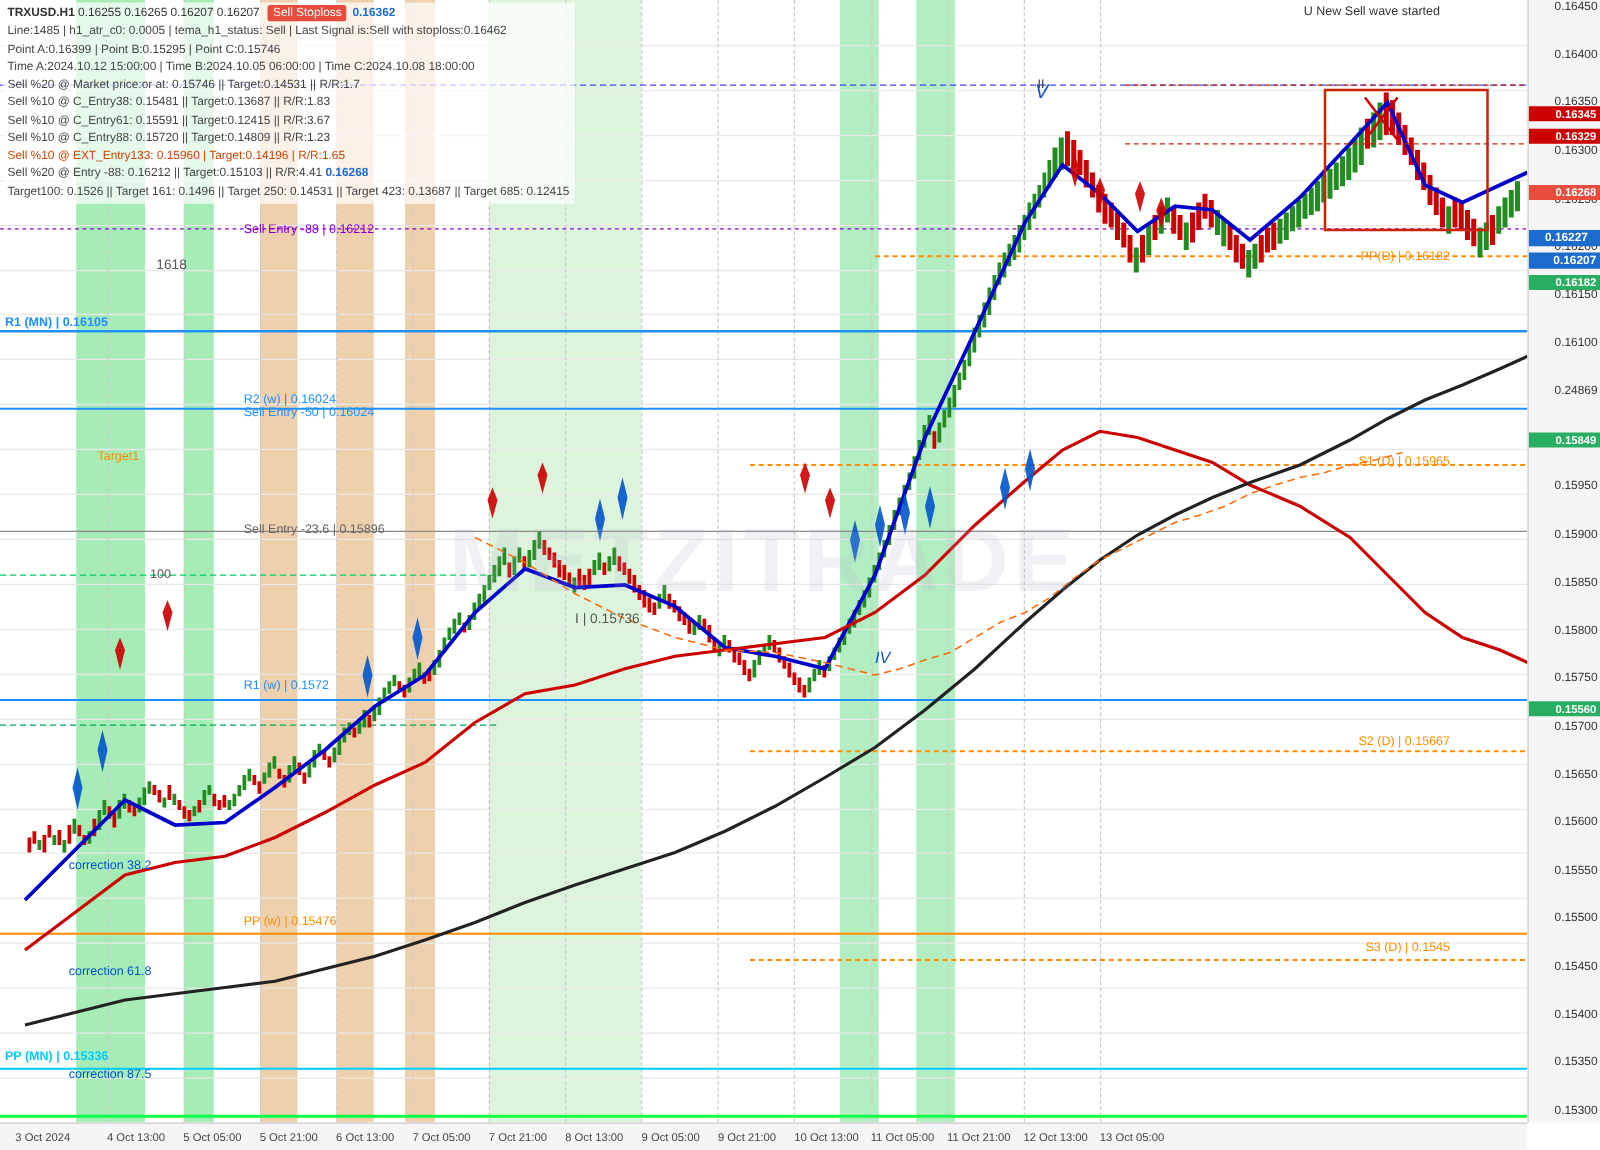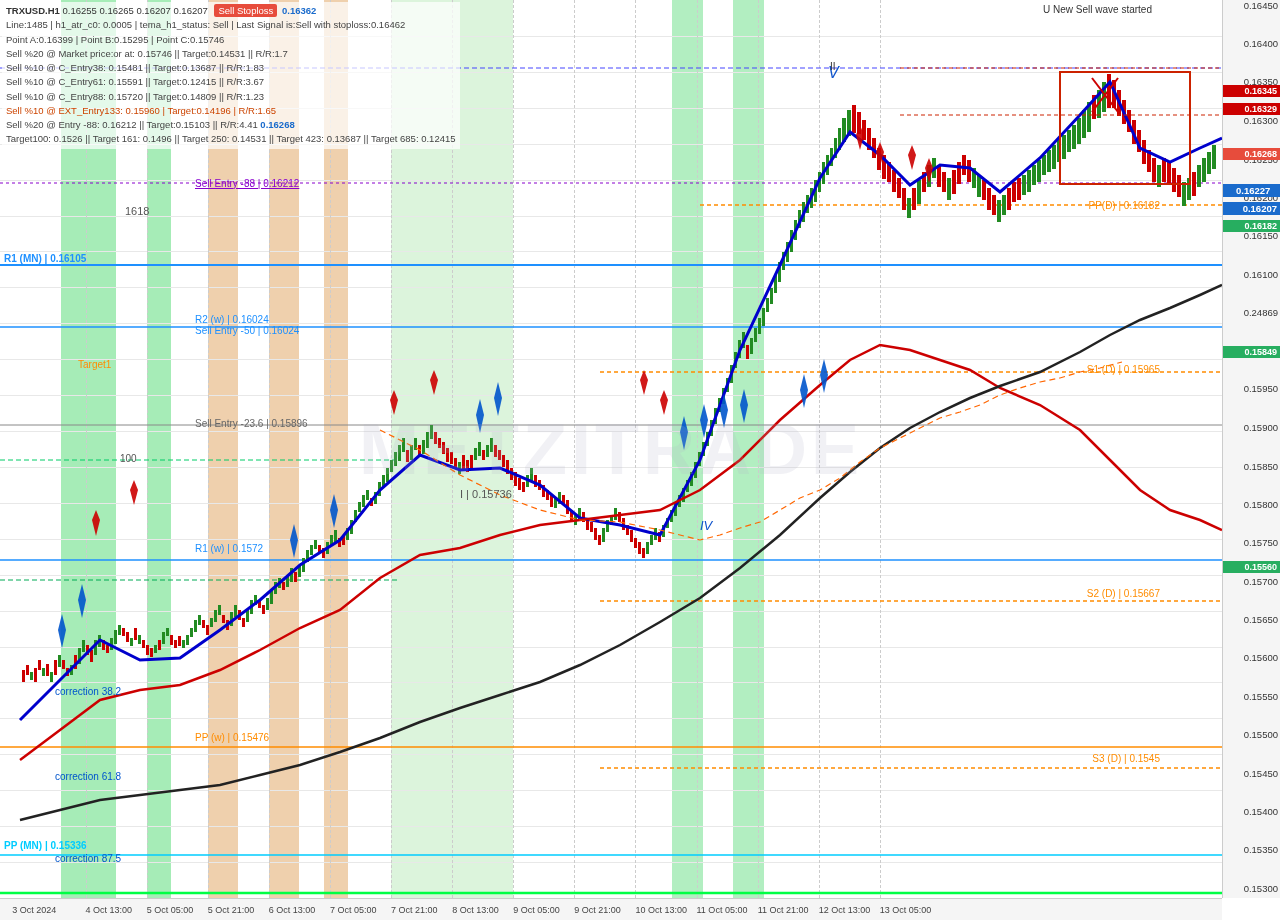--- a/index.html
+++ b/index.html
@@ -581,21 +581,21 @@
     <div class="level-label" style="top:60.5%; left:195px; color:#1e90ff; font-size:10px;">R1 (w) | 0.1572</div>
 
     <div class="level-label" style="top:81.5%; left:195px; color:#ff8c00; font-size:10px;">PP (w) | 0.15476</div>
 
     <div class="level-label" style="top:28.2%; left:4px; color:#1e90ff; font-weight:bold; font-size:10px;">R1 (MN) | 0.16105</div>
 
     <div class="level-label" style="top:35.0%; left:195px; color:#1e90ff; font-size:10px;">R2 (w) | 0.16024</div>
 
     <div class="level-label" style="top:36.2%; left:195px; color:#1e90ff; font-size:10px;">Sell Entry -50 | 0.16024</div>
 
-    <div class="level-label" style="top:19.8%; left:195px; color:#8800cc; font-size:10px;text-decoration:underline;">Sell Entry -88 | 0.16212</div>
+    <div class="level-label" style="top:19.8%; left:195px; color:#8800cc; font-size:10px;">Sell Entry -88 | 0.16212</div>
 
     <div class="level-label" style="top:46.5%; left:195px; color:#666; font-size:10px;">Sell Entry -23.6 | 0.15896</div>
 
     <div class="level-label" style="top:40.5%; right:62px; color:#ff8c00; font-size:10px;">S1 (D) | 0.15965</div>
 
     <div class="level-label" style="top:65.5%; right:62px; color:#ff8c00; font-size:10px;">S2 (D) | 0.15667</div>
 
     <div class="level-label" style="top:83.8%; right:62px; color:#ff8c00; font-size:10px;">S3 (D) | 0.1545</div>
 
     <div class="level-label" style="top:22.3%; right:62px; color:#ff8c00; font-size:10px;">PP(D) | 0.16182</div>
@@ -604,20 +604,21 @@
 
     <div id="info-box">
       <div>
         <span style="color:#333; font-weight:bold;">TRXUSD.H1</span>
         <span style="color:#333;"> 0.16255 0.16265 0.16207 0.16207</span>
         <span style="background:#e74c3c; color:white; padding:1px 4px; border-radius:2px; margin-left:4px;">Sell Stoploss</span>
         <span style="color:#1a6bcc; font-weight:bold; margin-left:2px;">0.16362</span>
       </div>
       <div style="color:#444;">Line:1485  | h1_atr_c0: 0.0005  | tema_h1_status: Sell  | Last Signal is:Sell with stoploss:0.16462</div>
       <div style="color:#444;">Point A:0.16399  | Point B:0.15295  | Point C:0.15746</div>
+      <div style="color:#444;">Time A:2024.10.12 15:00:00  | Time B:2024.10.05 06:00:00  | Time C:2024.10.08 18:00:00</div>
       <div style="color:#444;">Sell %20 @ Market price:or at: 0.15746  || Target:0.14531  || R/R:1.7</div>
       <div style="color:#444;">Sell %10 @ C_Entry38: 0.15481  || Target:0.13687  || R/R:1.83</div>
       <div style="color:#444;">Sell %10 @ C_Entry61: 0.15591  || Target:0.12415  || R/R:3.67</div>
       <div style="color:#444;">Sell %10 @ C_Entry88: 0.15720  || Target:0.14809  || R/R:1.23</div>
       <div style="color:#cc4400;">Sell %10 @ EXT_Entry133: 0.15960 | Target:0.14196 | R/R:1.65</div>
       <div style="color:#444;">Sell %20 @ Entry -88: 0.16212  || Target:0.15103  || R/R:4.41 <span style="color:#1a6bcc; font-weight:bold;">0.16268</span></div>
       <div style="color:#444;">Target100: 0.1526  || Target 161: 0.1496  || Target 250: 0.14531 || Target 423: 0.13687  || Target 685: 0.12415</div>
     </div>
 
     <div id="top-annotation">U New Sell wave started</div>

